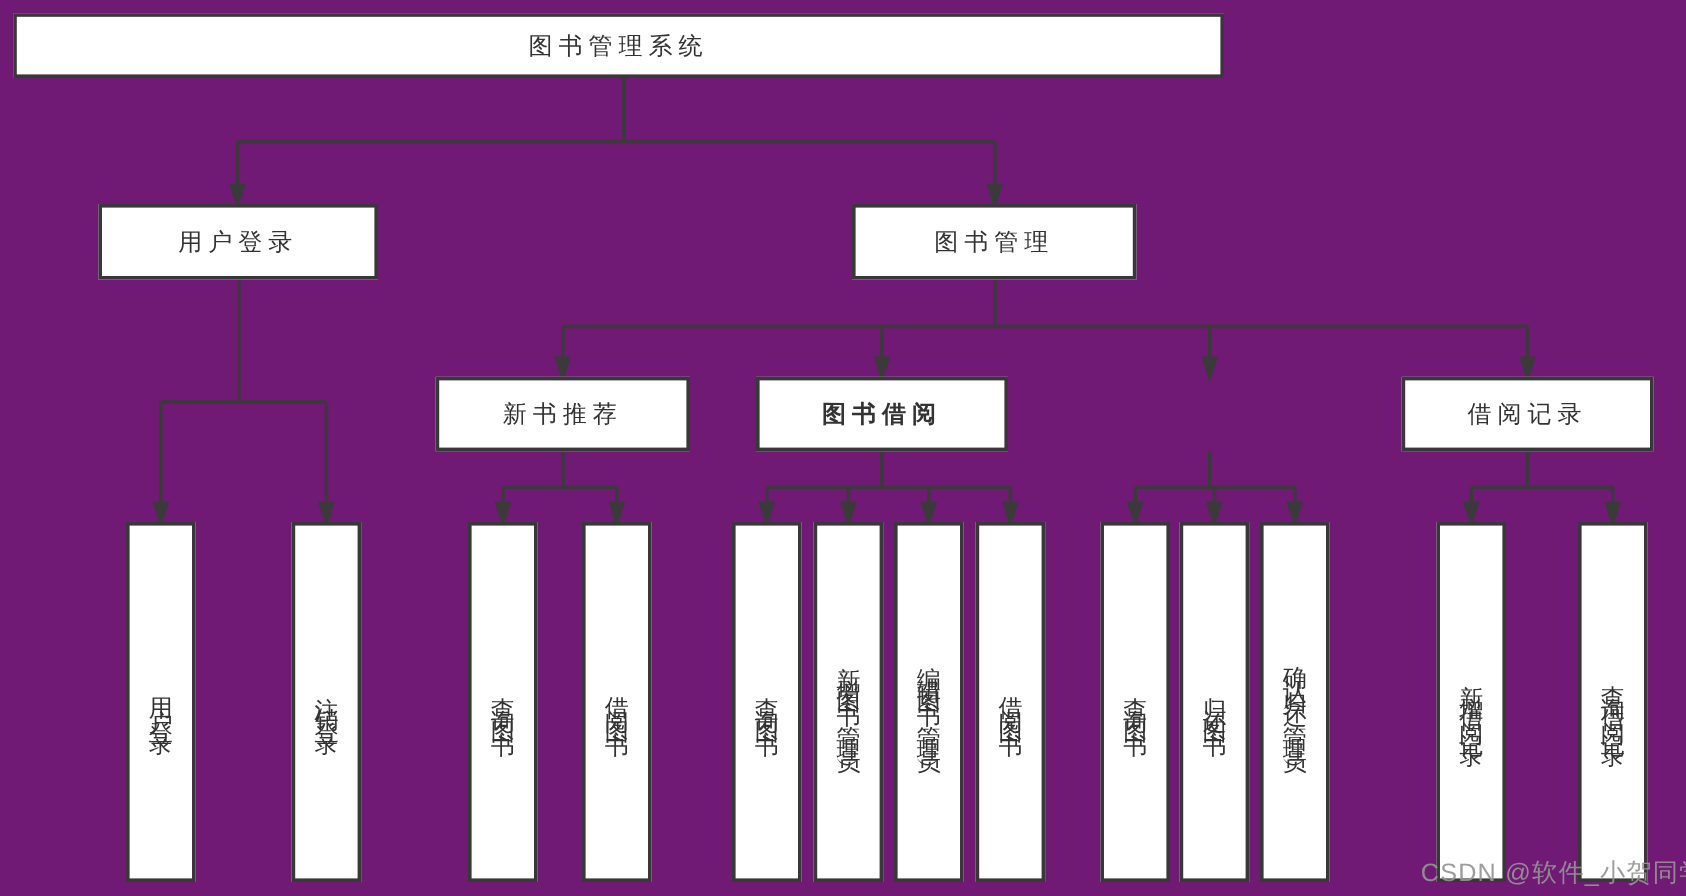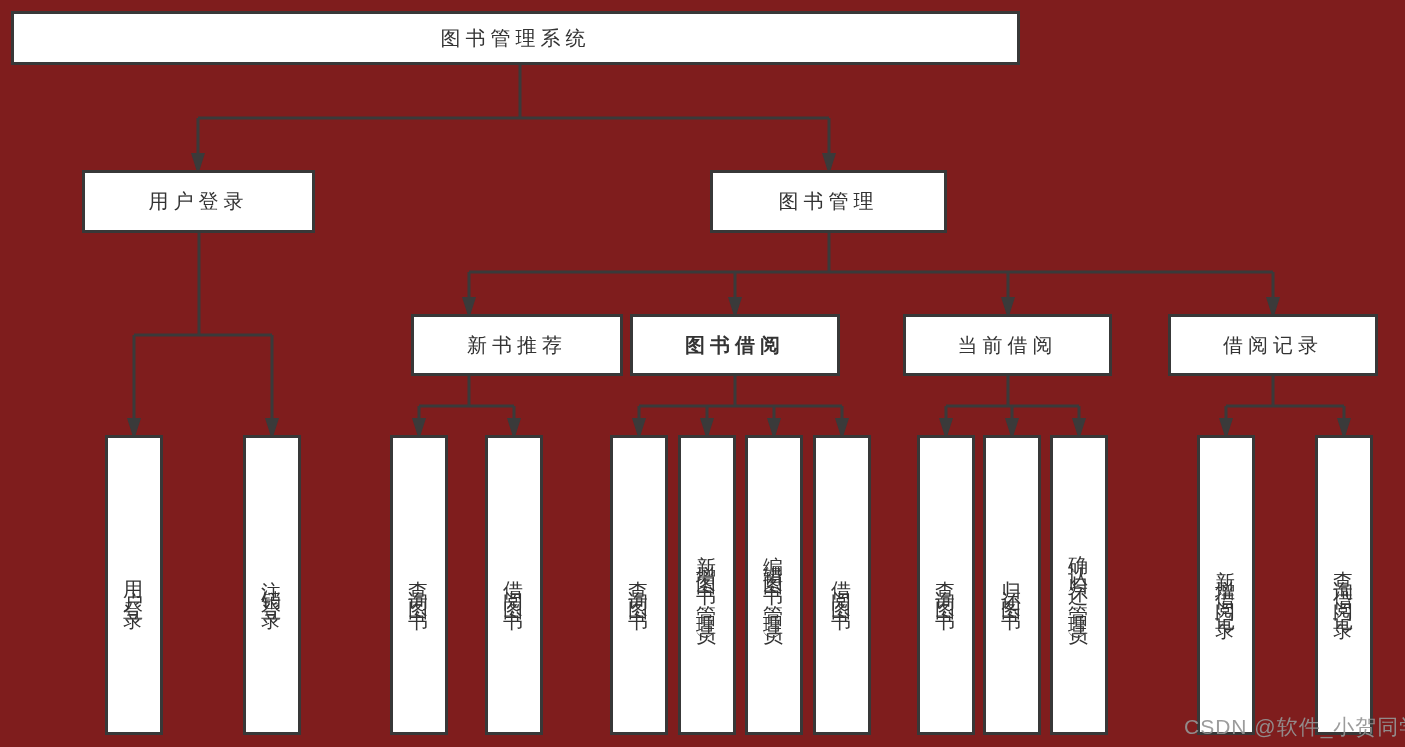--- a/index.html
+++ b/index.html
@@ -5,21 +5,21 @@
   html, body {
     margin: 0;
     padding: 0;
     background: #ffffff;
     font-family: "Liberation Sans", "DejaVu Sans", sans-serif;
   }
   .stage {
     position: relative;
     width: 1405px;
     height: 747px;
-    background: #7f1d1d;
+    background: #701a75;
     overflow: hidden;
   }
   .connectors {
     position: absolute;
     left: 0; top: 0;
     width: 1405px; height: 747px;
     pointer-events: none;
   }
   .node {
     position: absolute;
@@ -97,23 +97,22 @@
       <polygon points="1219,418 1233,418 1226,440"></polygon>
       <polygon points="1337,418 1351,418 1344,440"></polygon>
     </g>
   </svg>
 
   <div class="node" style="left:11px; top:11px; width:1009px; height:54px;">图书管理系统</div>
 
   <div class="node" style="left:82px; top:170px; width:233px; height:63px;">用户登录</div>
   <div class="node" style="left:710px; top:170px; width:237px; height:63px;text-align:right;">图书管理</div>
 
-  <div class="node" style="left:363px; top:314px; width:212px; height:62px;margin-left:48px;">新书推荐</div>
+  <div class="node" style="left:363px; top:314px; width:212px; height:62px;">新书推荐</div>
   <div class="node" style="left:630px; top:314px; width:210px; height:62px;font-weight:bold;">图书借阅</div>
-  <div class="node" style="left:903px; top:314px; width:209px; height:62px;">当前借阅</div>
   <div class="node" style="left:1168px; top:314px; width:210px; height:62px;">借阅记录</div>
 
   <div class="node v" style="left:105px; top:435px; width:58px; height:300px;">用户登录</div>
   <div class="node v" style="left:243px; top:435px; width:58px; height:300px;">注销登录</div>
 
   <div class="node v" style="left:390px; top:435px; width:58px; height:300px;">查询图书</div>
   <div class="node v" style="left:485px; top:435px; width:58px; height:300px;">借阅图书</div>
 
   <div class="node v" style="left:610px; top:435px; width:58px; height:300px;">查询图书</div>
   <div class="node v" style="left:678px; top:435px; width:58px; height:300px;">新增图书（管理员）</div>

